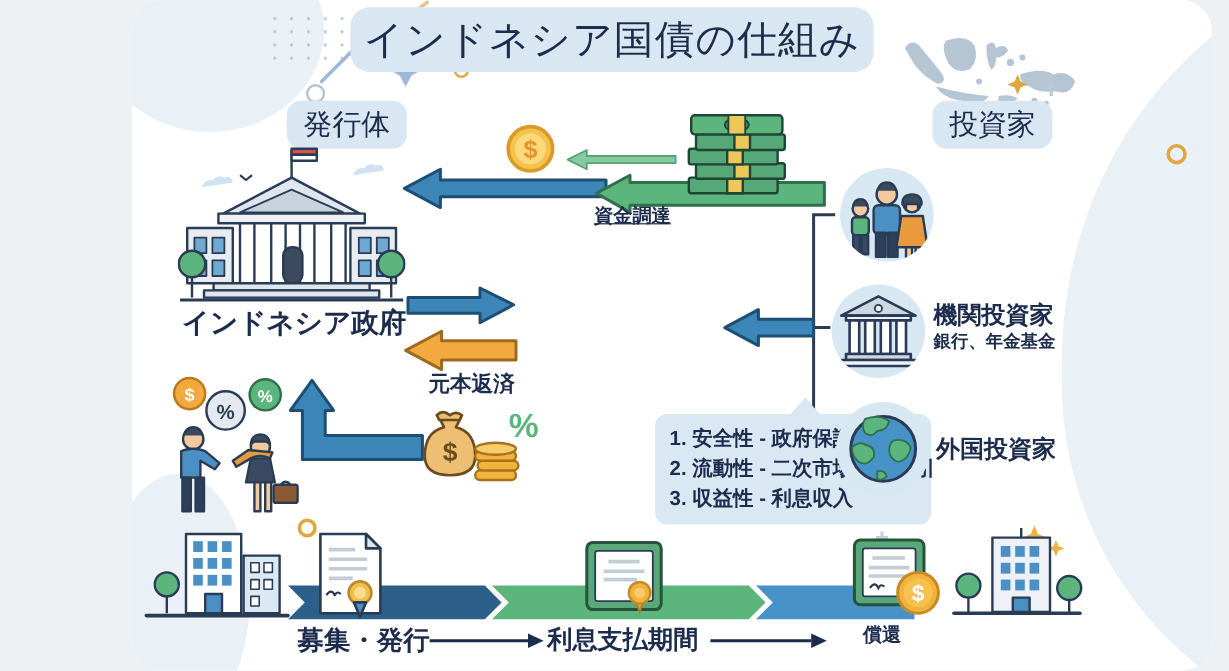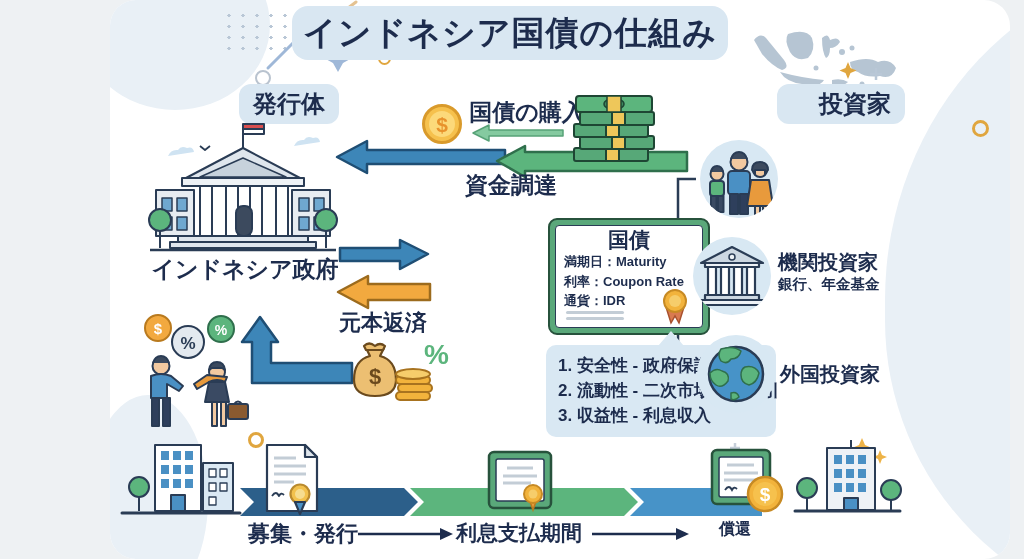--- a/index.html
+++ b/index.html
@@ -12,21 +12,21 @@
     --gold:#f2b33c; --gold-dk:#c78a24;
   }
   html,body{margin:0;padding:0;}
   body{background:#e9ecef;font-family:"Liberation Sans","DejaVu Sans",sans-serif;}
   .stage{position:relative;width:1024px;height:559px;background:#eef1f3;overflow:hidden;}
   .card{position:absolute;left:110px;top:0;width:900px;height:559px;background:#ffffff;border-radius:26px;overflow:hidden;}
   .abs{position:absolute;}
   .blob{position:absolute;background:var(--blob);}
   .label{color:var(--navy);font-weight:bold;text-align:center;}
   .badge{position:absolute;background:var(--badge);border-radius:12px;color:var(--navy);
-         font-weight:bold;display:flex;align-items:center;justify-content:center;}
+         font-weight:normal;display:flex;align-items:center;justify-content:center;}
   .title-badge{left:292px;top:6px;width:436px;height:54px;font-size:33px;border-radius:16px;letter-spacing:1px;}
   .section-badge{width:100px;height:40px;font-size:24px;margin-left:44px;}
   .dotgrid{position:absolute;left:112px;top:10px;width:68px;height:44px;
     background-image:radial-gradient(#b9c7d6 1.6px, transparent 1.7px);
     background-size:14px 11px;}
   .ring{position:absolute;border-radius:50%;background:transparent;}
   svg{display:block;}
   .bond-box{position:absolute;left:438px;top:218px;width:162px;height:117px;background:var(--bond);
     border:2.5px solid var(--bond-dk);border-radius:9px;padding:5px;box-sizing:border-box;}
   .bond-inner{width:100%;height:100%;background:#ffffff;border:1.5px solid var(--outline);
@@ -119,21 +119,21 @@
         <polygon points="440,528 453,534 440,540" fill="#1d2c4d"></polygon>
       </g>
       <g>
         <line x1="592" y1="534" x2="676" y2="534" stroke="#1d2c4d" stroke-width="2.5"></line>
         <polygon points="676,528 689,534 676,540" fill="#1d2c4d"></polygon>
       </g>
     </svg>
 
     <div class="badge title-badge" style="left:182px;">インドネシア国債の仕組み</div>
     <div class="badge section-badge" style="left:85px;top:84px;">発行体</div>
-    <div class="badge section-badge" style="left:623px;top:84px;padding-left:28px;">投資家</div>
+    <div class="badge section-badge" style="left:623px;top:84px;">投資家</div>
 
     <svg class="abs" style="left:38px;top:120px;" width="190" height="134" viewBox="0 0 190 134">
       <g stroke="#2a3c55" stroke-width="2" fill="none" stroke-linejoin="round">
 
         <path d="M20 36 q3 -7 10 -6 q3 -5 9 -2 q6 -2 7 4 l-26 4z" fill="#cfe3f2" stroke="none"></path>
         <path d="M146 26 q3 -7 10 -6 q3 -5 9 -2 q6 -2 7 4 l-26 4z" fill="#cfe3f2" stroke="none"></path>
         <path d="M52 26 l5 4 l5 -4" stroke-width="1.8"></path>
 
         <line x1="95" y1="30" x2="95" y2="5"></line>
         <rect x="95" y="4" width="21" height="5" fill="#d94f4f"></rect>
@@ -170,61 +170,45 @@
         <line x1="178" y1="110" x2="178" y2="128"></line>
       </g>
     </svg>
     <div class="abs label" style="left:40px;top:254px;width:190px;font-size:23px;">インドネシア政府</div>
 
     <svg class="abs" style="left:311px;top:103px;" width="42" height="42" viewBox="0 0 42 42">
       <circle cx="21" cy="21" r="18.5" fill="#f6c14d" stroke="#d99a2b" stroke-width="3"></circle>
       <circle cx="21" cy="21" r="13" fill="#fcd97a"></circle>
       <text x="21" y="29" text-anchor="middle" font-size="21" font-weight="bold" fill="#e8922c" font-family="Liberation Sans, DejaVu Sans, sans-serif">$</text>
     </svg>
-    <div class="abs label" style="left:352px;top:97px;width:130px;font-size:23px;">国債の購入</div>
     <svg class="abs" style="left:458px;top:90px;" width="94" height="76" viewBox="0 0 94 76">
       <g stroke="#1e4634" stroke-width="2" stroke-linejoin="round">
         <rect x="6" y="58" width="74" height="13" rx="2" fill="#57a878"></rect>
         <rect x="38" y="58" width="13" height="13" fill="#eec75a"></rect>
         <rect x="12" y="46" width="74" height="13" rx="2" fill="#57a878"></rect>
         <rect x="44" y="46" width="13" height="13" fill="#eec75a"></rect>
         <rect x="6" y="34" width="74" height="13" rx="2" fill="#57a878"></rect>
         <rect x="38" y="34" width="13" height="13" fill="#eec75a"></rect>
         <rect x="12" y="22" width="74" height="13" rx="2" fill="#57a878"></rect>
         <rect x="44" y="22" width="13" height="13" fill="#eec75a"></rect>
         <rect x="8" y="6" width="76" height="16" rx="3" fill="#5cb57d"></rect>
         <ellipse cx="46" cy="14" rx="10" ry="5.5" fill="#3e8a5f" stroke-width="1.5"></ellipse>
         <rect x="39" y="6" width="14" height="16" fill="#eec75a" stroke-width="1.5"></rect>
       </g>
     </svg>
-    <div class="abs label" style="left:336px;top:170px;width:130px;font-size:23px;">資金調達</div>
-
-    <div class="bond-box">
-      <div class="bond-inner">
-        <div class="bond-title">国債</div>
-        <div class="bond-field">満期日：Maturity</div>
-        <div class="bond-field">利率：Coupon Rate</div>
-        <div class="bond-field">通貨：IDR</div>
-        <div class="bond-line" style="left:10px;bottom:13px;width:58px;"></div>
-        <div class="bond-line" style="left:10px;bottom:7px;width:58px;"></div>
-        <svg class="abs" style="right:10px;bottom:2px;" width="34" height="38" viewBox="0 0 34 38">
-          <polygon points="8,20 13,36 17,29 21,36 26,20" fill="#d97a50" stroke="#a8512e" stroke-width="1.5"></polygon>
-          <circle cx="17" cy="14" r="11" fill="#f2b33c" stroke="#c78a24" stroke-width="2"></circle>
-          <circle cx="17" cy="14" r="6" fill="#f6cd6b"></circle>
-        </svg>
-      </div>
-    </div>
+    <div class="abs label" style="left:352px;top:170px;width:130px;font-size:16px;text-decoration:underline;">資金調達</div>
+
 
     <div class="features">
       <div class="feature-line">1. 安全性 - 政府保証</div>
       <div class="feature-line">2. 流動性 - 二次市場での取引</div>
       <div class="feature-line">3. 収益性 - 利息収入</div>
     </div>
 
-    <div class="abs label" style="left:218px;top:308px;width:110px;font-size:22px;">元本返済</div>
+    <div class="abs label" style="left:228px;top:308px;width:110px;font-size:18px;">元本返済</div>
     <svg class="abs" style="left:232px;top:336px;" width="112" height="70" viewBox="0 0 112 70">
       <text x="82" y="28" font-size="28" font-weight="bold" fill="#5cb57d" font-family="Liberation Sans, DejaVu Sans, sans-serif">%</text>
       <g stroke="#6b4a1d" stroke-width="2.2" stroke-linejoin="round">
         <path d="M24 12 l18 0 l-4 8 q16 4 16 24 q0 16 -21 16 q-21 0 -21 -16 q0 -20 16 -24 z" fill="#ecbf72"></path>
         <path d="M22 10 q5 -5 11 0 q5 -4 10 0 l-2 4 l-17 0 z" fill="#ecbf72"></path>
       </g>
       <text x="33" y="48" text-anchor="middle" font-size="22" font-weight="bold" fill="#6b4a1d" font-family="Liberation Sans, DejaVu Sans, sans-serif">$</text>
       <g stroke="#a8731f" stroke-width="2" fill="#f2b33c">
         <rect x="54" y="56" width="34" height="8" rx="4"></rect>
         <rect x="56" y="48" width="34" height="8" rx="4"></rect>

